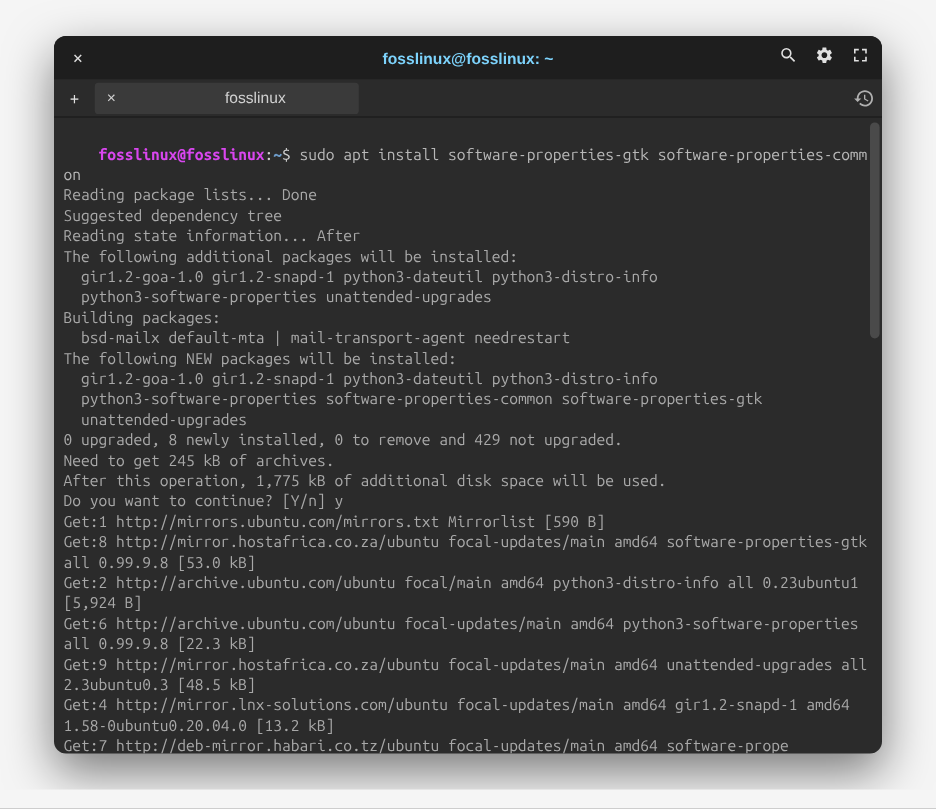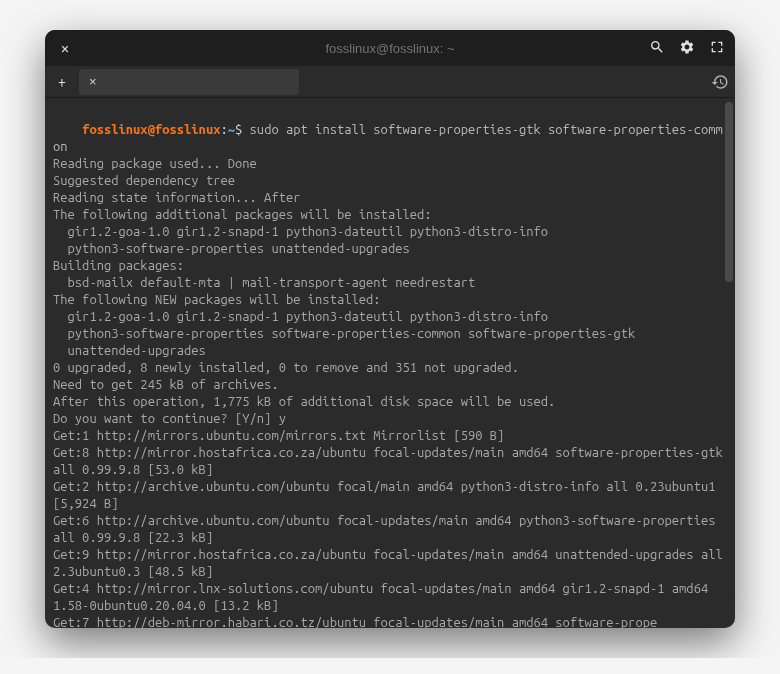--- a/index.html
+++ b/index.html
@@ -34,23 +34,23 @@
       color: #e0e0e0;
       font-size: 16px;
       cursor: pointer;
       width: 20px;
       text-align: center;
     }
     .titlebar .title {
       position: absolute;
       left: 50%;
       transform: translateX(-50%);
-      color: #737373;
-      font-size: 13px;
-      font-weight: normal;
+      color: #7dd3fc;
+      font-size: 13px;
+      font-weight: bold;
       font-family: sans-serif;
     }
     .titlebar .right-icons {
       margin-left: auto;
       display: flex;
       gap: 14px;
       align-items: center;
       color: #e0e0e0;
     }
     .titlebar .right-icons svg {
@@ -115,21 +115,21 @@
       line-height: 17px;
       color: #d0d0d0;
       white-space: pre-wrap;
       word-break: break-all;
       font-family: 'Ubuntu Mono', 'DejaVu Sans Mono', 'Courier New', monospace;
       height: 530px;
       overflow: hidden;
       position: relative;
     }
     .prompt-user {
-      color: #f97316;
+      color: #d946ef;
       font-weight: bold;
     }
     .prompt-colon {
       color: #d0d0d0;
     }
     .prompt-path {
       color: #6d9bc8;
       font-weight: bold;
     }
     .prompt-dollar {
@@ -173,42 +173,43 @@
         <svg viewBox="0 0 24 24">
             <path d="M4 4h6v2H6v4H4V4zm16 0v6h-2V6h-4V4h6zM6 18h4v2H4v-6h2v4zm14 2h-6v-2h4v-4h2v6z"></path>
           </svg>
       </span>
     </div>
   </div>
   <div class="tabbar">
     <span class="add-tab">+</span>
     <div class="tab">
       <span class="close-tab">×</span>
+      <span class="label">fosslinux</span>
     </div>
     <span class="history-icon">
       <svg viewBox="0 0 24 24">
           <path d="M13 3c-4.97 0-9 4.03-9 9H1l3.89 3.89.07.14L9 12H6c0-3.87 3.13-7 7-7s7 3.13 7 7-3.13 7-7 7c-1.93 0-3.68-.79-4.94-2.06l-1.42 1.42C8.27 19.99 10.51 21 13 21c4.97 0 9-4.03 9-9s-4.03-9-9-9zm-1 5v5l4.28 2.54.72-1.21-3.5-2.08V8H12z"></path>
         </svg>
     </span>
   </div>
   <div class="terminal">
     <div class="scrollbar-track"></div><span class="prompt-user">fosslinux@fosslinux</span><span class="prompt-colon">:</span><span class="prompt-path">~</span><span class="prompt-dollar">$</span> <span class="cmd-text">sudo apt install software-properties-gtk software-properties-common</span>
-<span class="out">Reading package used... Done</span>
+<span class="out">Reading package lists... Done</span>
 <span class="out">Suggested dependency tree</span>
 <span class="out">Reading state information... After</span>
 <span class="out">The following additional packages will be installed:</span>
 <span class="out">  gir1.2-goa-1.0 gir1.2-snapd-1 python3-dateutil python3-distro-info</span>
 <span class="out">  python3-software-properties unattended-upgrades</span>
 <span class="out">Building packages:</span>
 <span class="out">  bsd-mailx default-mta | mail-transport-agent needrestart</span>
 <span class="out">The following NEW packages will be installed:</span>
 <span class="out">  gir1.2-goa-1.0 gir1.2-snapd-1 python3-dateutil python3-distro-info</span>
 <span class="out">  python3-software-properties software-properties-common software-properties-gtk</span>
 <span class="out">  unattended-upgrades</span>
-<span class="out">0 upgraded, 8 newly installed, 0 to remove and 351 not upgraded.</span>
+<span class="out">0 upgraded, 8 newly installed, 0 to remove and 429 not upgraded.</span>
 <span class="out">Need to get 245 kB of archives.</span>
 <span class="out">After this operation, 1,775 kB of additional disk space will be used.</span>
 <span class="out">Do you want to continue? [Y/n] y</span>
 <span class="out">Get:1 http://mirrors.ubuntu.com/mirrors.txt Mirrorlist [590 B]</span>
 <span class="out">Get:8 http://mirror.hostafrica.co.za/ubuntu focal-updates/main amd64 software-properties-gtk all 0.99.9.8 [53.0 kB]</span>
 <span class="out">Get:2 http://archive.ubuntu.com/ubuntu focal/main amd64 python3-distro-info all 0.23ubuntu1 [5,924 B]</span>
 <span class="out">Get:6 http://archive.ubuntu.com/ubuntu focal-updates/main amd64 python3-software-properties all 0.99.9.8 [22.3 kB]</span>
 <span class="out">Get:9 http://mirror.hostafrica.co.za/ubuntu focal-updates/main amd64 unattended-upgrades all 2.3ubuntu0.3 [48.5 kB]</span>
 <span class="out">Get:4 http://mirror.lnx-solutions.com/ubuntu focal-updates/main amd64 gir1.2-snapd-1 amd64 1.58-0ubuntu0.20.04.0 [13.2 kB]</span>
 <span class="out">Get:7 http://deb-mirror.habari.co.tz/ubuntu focal-updates/main amd64 software-prope</span></div>

